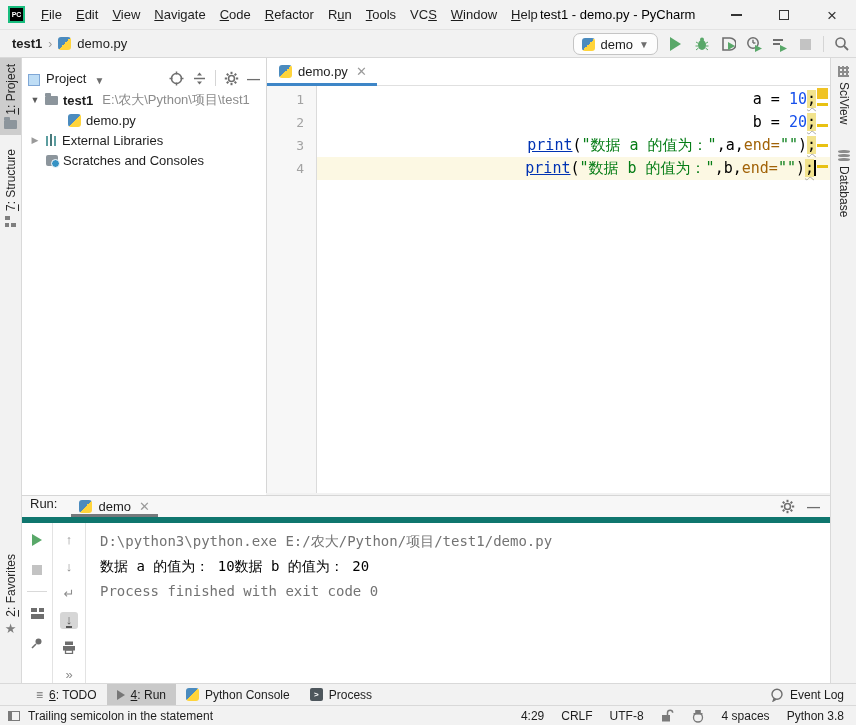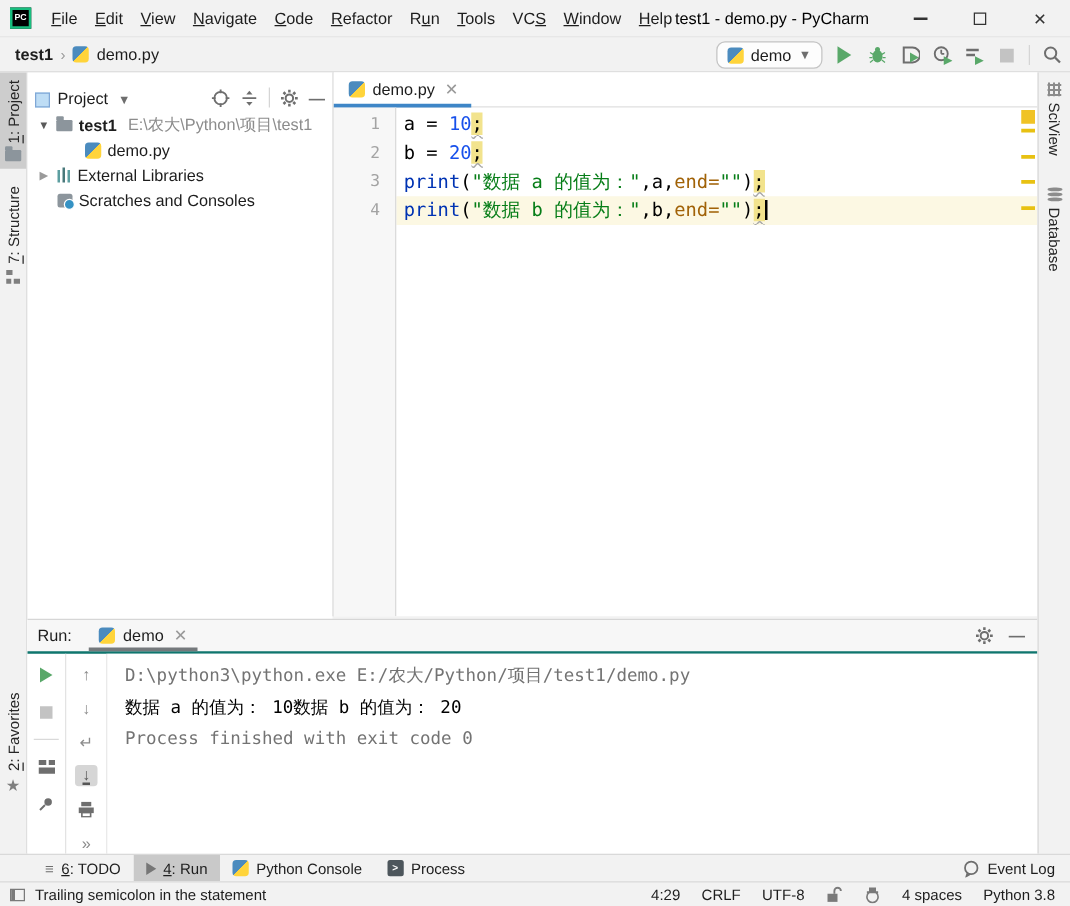--- a/index.html
+++ b/index.html
@@ -81,35 +81,35 @@
   .editor { position:absolute; left:267px; top:0; width:563px; height:435px; background:#fff; }
   .tab-row { height:28px; background:#fff; border-bottom:1px solid #E0E0E0; display:flex; }
   .ed-tab { display:flex; align-items:center; gap:6px; padding:0 10px 0 12px; position:relative; }
   .ed-tab .underline { position:absolute; left:0; bottom:-1px; height:3px; width:100%; background:#3E86C7; }
   .tab-close { color:#9a9a9a; font-size:13px; margin-left:2px; }
   .ed-content { position:absolute; left:0; top:28px; width:563px; height:407px; overflow:hidden; }
   .cur-line { position:absolute; left:50px; right:0; top:71px; height:23px; background:#FCF8E3; }
   .gutter { position:absolute; left:0; top:0; width:50px; height:100%; background:#F7F7F7; border-right:1px solid #DBDBDB; padding-top:2px; }
   .gutter div { height:23px; line-height:23px; text-align:right; padding-right:12px; color:#A3A3A3; font-family:"DejaVu Sans Mono", monospace; font-size:13px; }
   .code { position:absolute; left:50px; top:0; right:14px; padding:2px 0 0 6px; font-family:"DejaVu Sans Mono", monospace; font-size:15px; }
-  .code .cl { height:23px; line-height:23px; white-space:pre; }
+  .code .cl { height:23px; line-height:23px; white-space:pre;text-align:right; }
   .tok-plain { color:#000; }
   .tok-num { color:#1750EB; }
-  .tok-func { color:#0033B3; }
+  .tok-func { color:#0033B3;text-decoration:underline; }
   .tok-str { color:#067D17; }
   .tok-param { color:#a16207; }
   .tok-semi { color:#000; background:#F2E38D; text-decoration:underline wavy 1px #A8A8A8; text-underline-offset:3px; }
   .caret { display:inline-block; width:2px; height:16px; background:#000; vertical-align:-3px; }
   .stripe { position:absolute; right:0; top:0; width:14px; height:100%; }
   .insp-square { position:absolute; right:2px; top:2px; width:11px; height:11px; background:#F0C325; }
   .stripe-tick { position:absolute; right:2px; width:11px; height:3px; background:#E8C112; }
 
   
   .run-panel { position:absolute; left:22px; top:437px; width:808px; height:188px; background:#fff; border-top:1px solid #D6D6D6; }
-  .rp-header { height:27px; background:#F7F7F7; border-bottom:2px solid #0f766e; display:flex; align-items:center; }
+  .rp-header { height:27px; background:#F7F7F7; border-bottom:6px solid #0f766e; display:flex; }
   .rp-label { margin:0 14px 0 8px; }
   .rp-tab { display:flex; align-items:center; gap:6px; padding:0 8px; height:100%; position:relative; }
   .rp-tab .underline { position:absolute; left:0; bottom:0; height:3px; width:100%; background:#75797C; }
   .rp-actions { margin-left:auto; display:flex; align-items:center; gap:12px; padding-right:10px; }
   .rp-body { position:absolute; left:0; top:27px; right:0; bottom:0; }
   .rp-col1 { position:absolute; left:0; top:0; width:31px; height:100%; border-right:1px solid #E3E3E3; display:flex; flex-direction:column; align-items:center; padding-top:8px; gap:12px; }
   .rp-col2 { position:absolute; left:31px; top:0; width:33px; height:100%; border-right:1px solid #E3E3E3; display:flex; flex-direction:column; align-items:center; padding-top:8px; gap:10px; }
   .mini { width:18px; height:18px; display:flex; align-items:center; justify-content:center; color:#8C8C8C; font-size:13px; }
   .mini.selected { background:#D6D6D6; border-radius:3px; color:#555; }
   .tri-green-sm { width:0; height:0; border-left:10px solid #59A869; border-top:6px solid transparent; border-bottom:6px solid transparent; }

